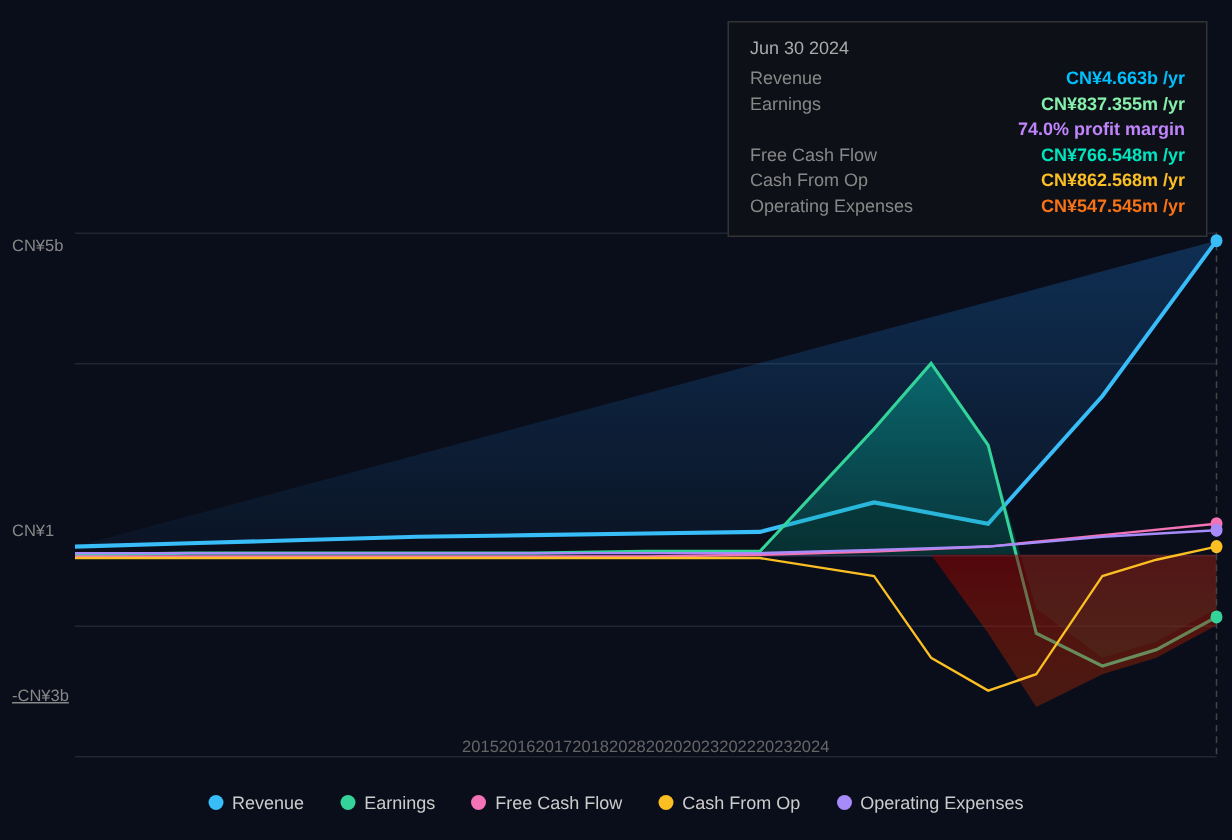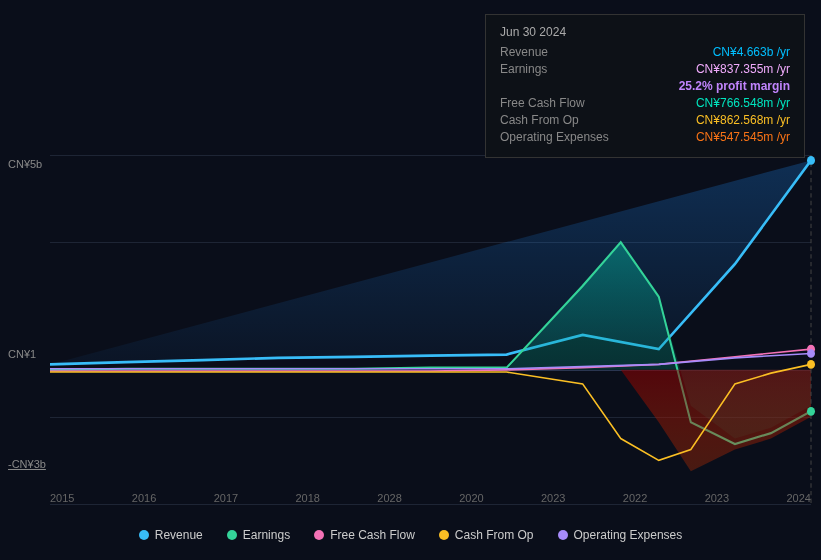--- a/index.html
+++ b/index.html
@@ -45,25 +45,25 @@
       font-size: 12px;
     }
 
     .tooltip-label {
       color: #888;
       min-width: 120px;
     }
 
     .tooltip-value {
       color: #00bfff;
-      font-weight: normal;
+      font-weight: bold;
     }
 
     .tooltip-value.earnings {
-      color: #f0abfc;
+      color: #86efac;
     }
 
     .tooltip-value.fcf {
       color: #00e5bf;
     }
 
     .tooltip-value.cashop {
       color: #fbbf24;
     }
 
@@ -100,21 +100,21 @@
       color: #888;
       text-decoration: underline;
     }
 
     .x-axis {
       position: absolute;
       bottom: 56px;
       left: 50px;
       right: 10px;
       display: flex;
-      justify-content: space-between;
+      justify-content: center;
       font-size: 11px;
       color: #666;
     }
 
     .chart-area {
       position: absolute;
       top: 155px;
       left: 50px;
       right: 10px;
       bottom: 56px;
@@ -174,21 +174,21 @@
     <div class="tooltip-row">
       <span class="tooltip-label">Revenue</span>
       <span class="tooltip-value">CN¥4.663b /yr</span>
     </div>
     <div class="tooltip-row">
       <span class="tooltip-label">Earnings</span>
       <span class="tooltip-value earnings">CN¥837.355m /yr</span>
     </div>
     <div class="tooltip-row">
       <span class="tooltip-label"></span>
-      <span class="profit-value">25.2% profit margin</span>
+      <span class="profit-value">74.0% profit margin</span>
     </div>
     <div class="tooltip-row">
       <span class="tooltip-label">Free Cash Flow</span>
       <span class="tooltip-value fcf">CN¥766.548m /yr</span>
     </div>
     <div class="tooltip-row">
       <span class="tooltip-label">Cash From Op</span>
       <span class="tooltip-value cashop">CN¥862.568m /yr</span>
     </div>
     <div class="tooltip-row">

